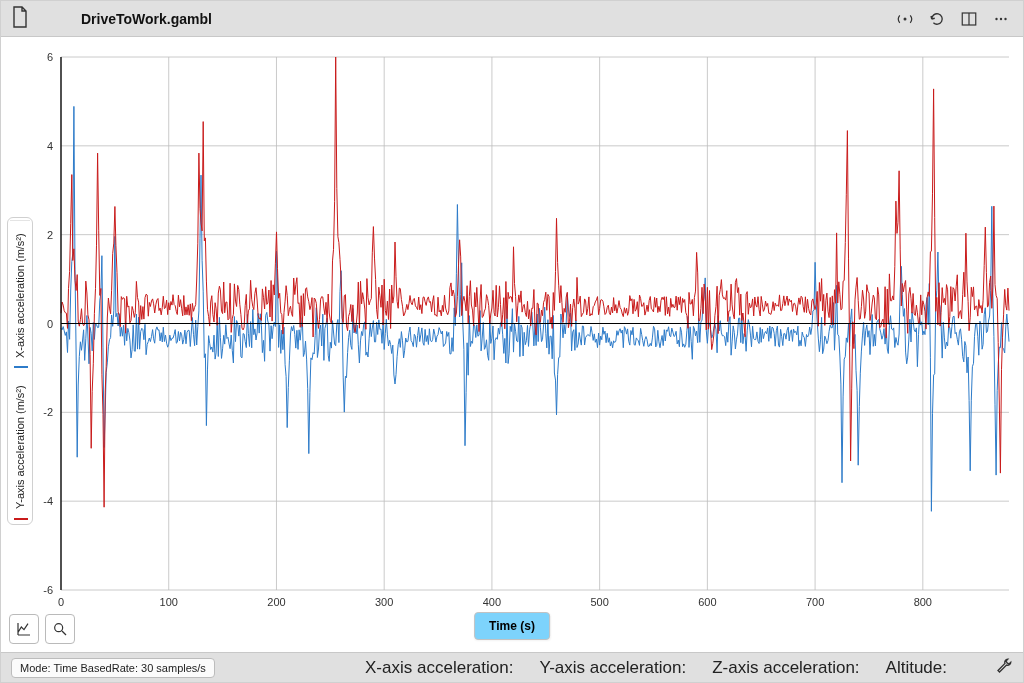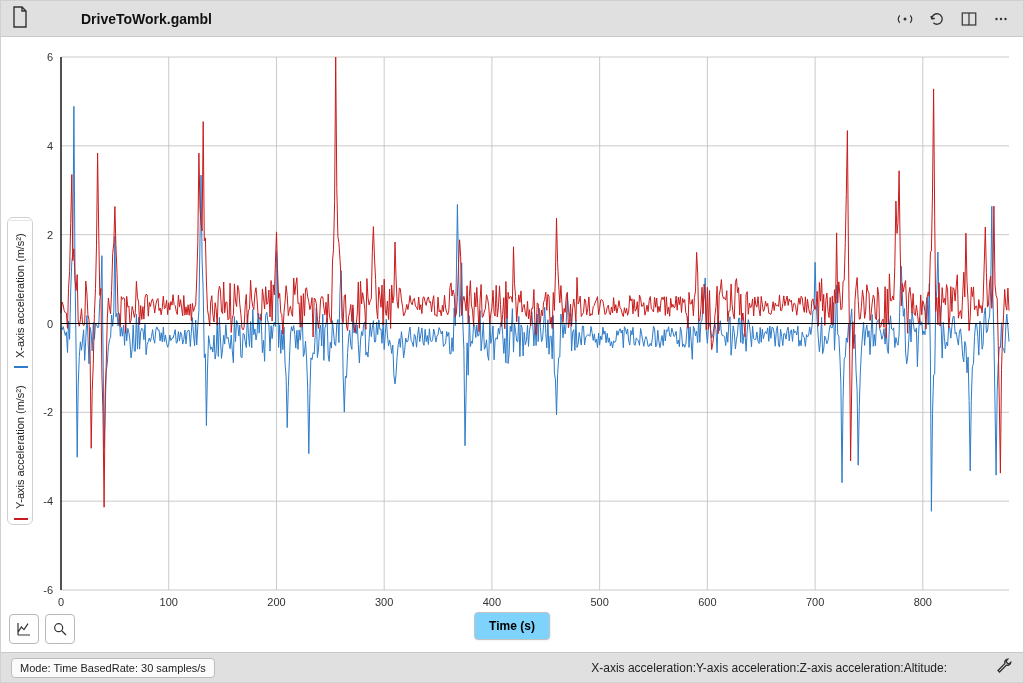--- a/index.html
+++ b/index.html
@@ -45,21 +45,21 @@
   .sqbtn svg { width: 16px; height: 16px; }
   .footer {
     height: 30px; background: #e0e0e0; border-top: 1px solid #c8c8c8;
     display: flex; align-items: center; padding: 0 10px; font-size: 12px; color: #222; gap: 30px;
   }
   .mode-chip {
     border: 1px solid #bcbcbc; border-radius: 4px; background: #fbfbfb; padding: 3px 8px;
     font-size: 11px; display: flex; 
   }
   .footer .spacer { flex: 1; }
-  .footer .readouts { display: flex; font-size: 12px; }
+  .footer .readouts { display: flex; gap: 26px; font-size: 17px; }
   .footer .wrench { margin-left: 18px; cursor: pointer; }
 </style>
 </head>
 <body>
 
 <div class="app">
 
   <div class="topbar">
     <span class="doc-icon">
       <svg viewBox="0 0 18 22">

